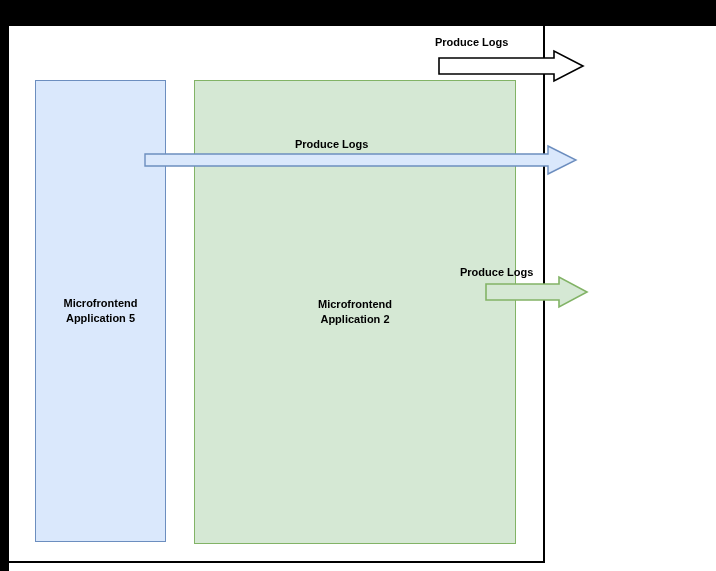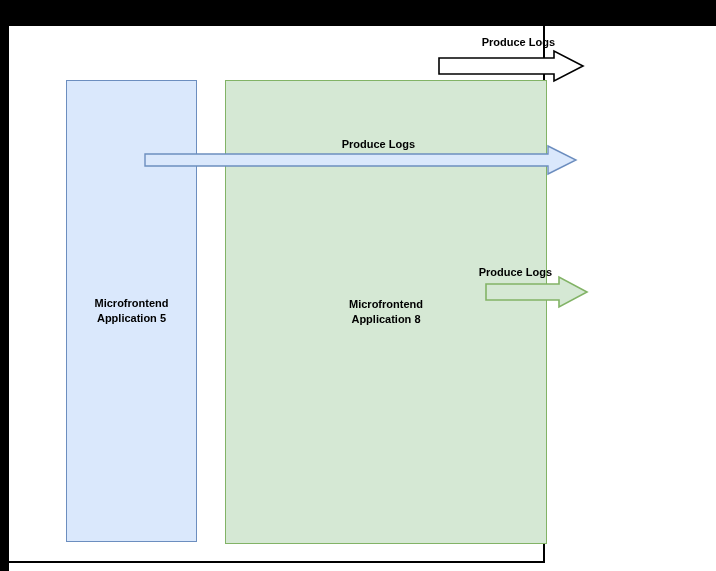--- a/index.html
+++ b/index.html
@@ -61,21 +61,20 @@
     position: absolute;
     box-sizing: border-box;
     display: flex;
     align-items: center;
     justify-content: center;
     text-align: center;
     font-size: 11px;
     font-weight: bold;
     color: #000000;
     line-height: 1.35;
-    margin-left: 31px;
   }
   .app-box.blue {
     left: 35px;
     top: 80px;
     width: 131px;
     height: 462px;
     background: #dae8fc;
     border: 1.5px solid #6c8ebf;
   }
   .app-box.green {
@@ -88,21 +87,21 @@
   }
   .app-box .label-line { display: block; white-space: nowrap; }
 
   
   .arrow-label {
     position: absolute;
     font-size: 11px;
     font-weight: bold;
     color: #000000;
     white-space: nowrap;
-    text-align: right;
+    text-align: left;
   }
 
   
   .block-arrow { position: absolute; }
   .block-arrow svg { display: block; overflow: visible; }
 </style>
 </head>
 <body>
 
 <div id="canvas">
@@ -122,21 +121,21 @@
   <div class="app-box blue">
     <div>
       <span class="label-line">Microfrontend</span>
       <span class="label-line">Application 5</span>
     </div>
   </div>
 
   <div class="app-box green">
     <div>
       <span class="label-line">Microfrontend</span>
-      <span class="label-line">Application 8</span>
+      <span class="label-line">Application 2</span>
     </div>
   </div>
 
   <div class="arrow-label" style="left:295px; top:138px; width:120px;">Produce Logs</div>
   <div class="block-arrow" style="left:144px; top:144px;">
     <svg width="434" height="32" viewBox="0 0 434 32">
       <path d="M1,10 L404,10 L404,2 L432,16 L404,30 L404,22 L1,22 Z" fill="#dae8fc" stroke="#6c8ebf" stroke-width="1.4" stroke-linejoin="miter"></path>
     </svg>
   </div>
 

